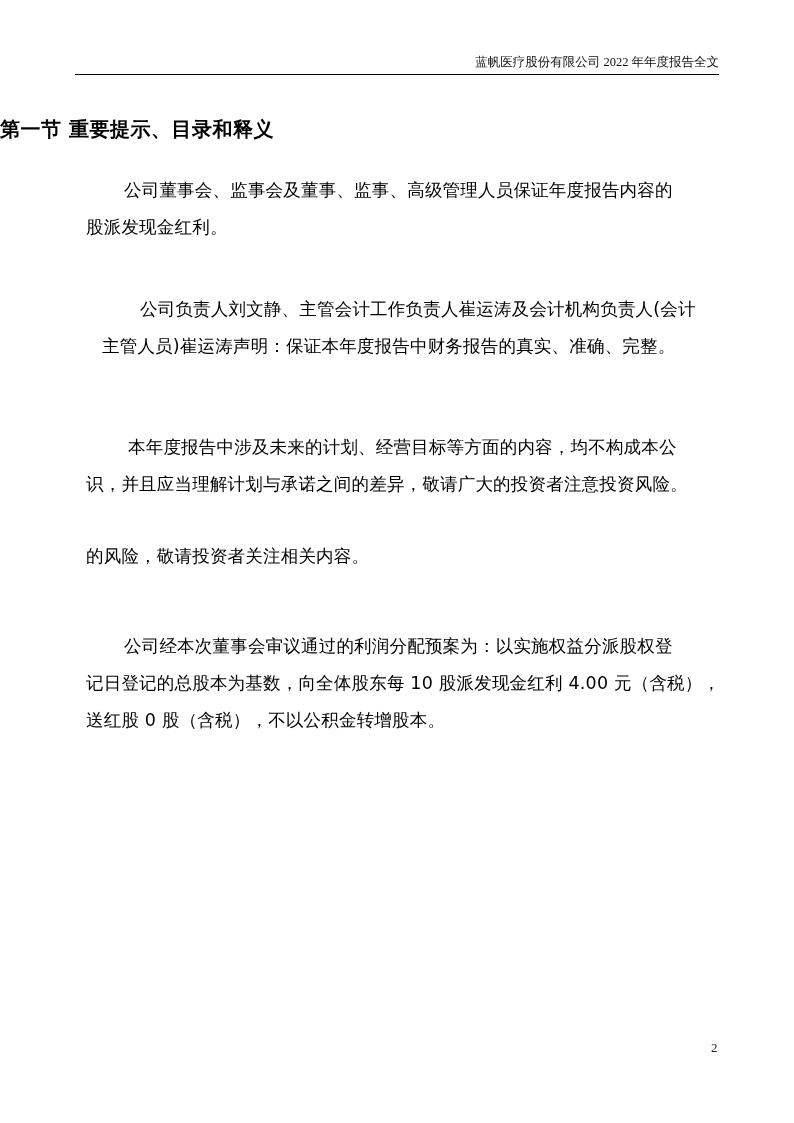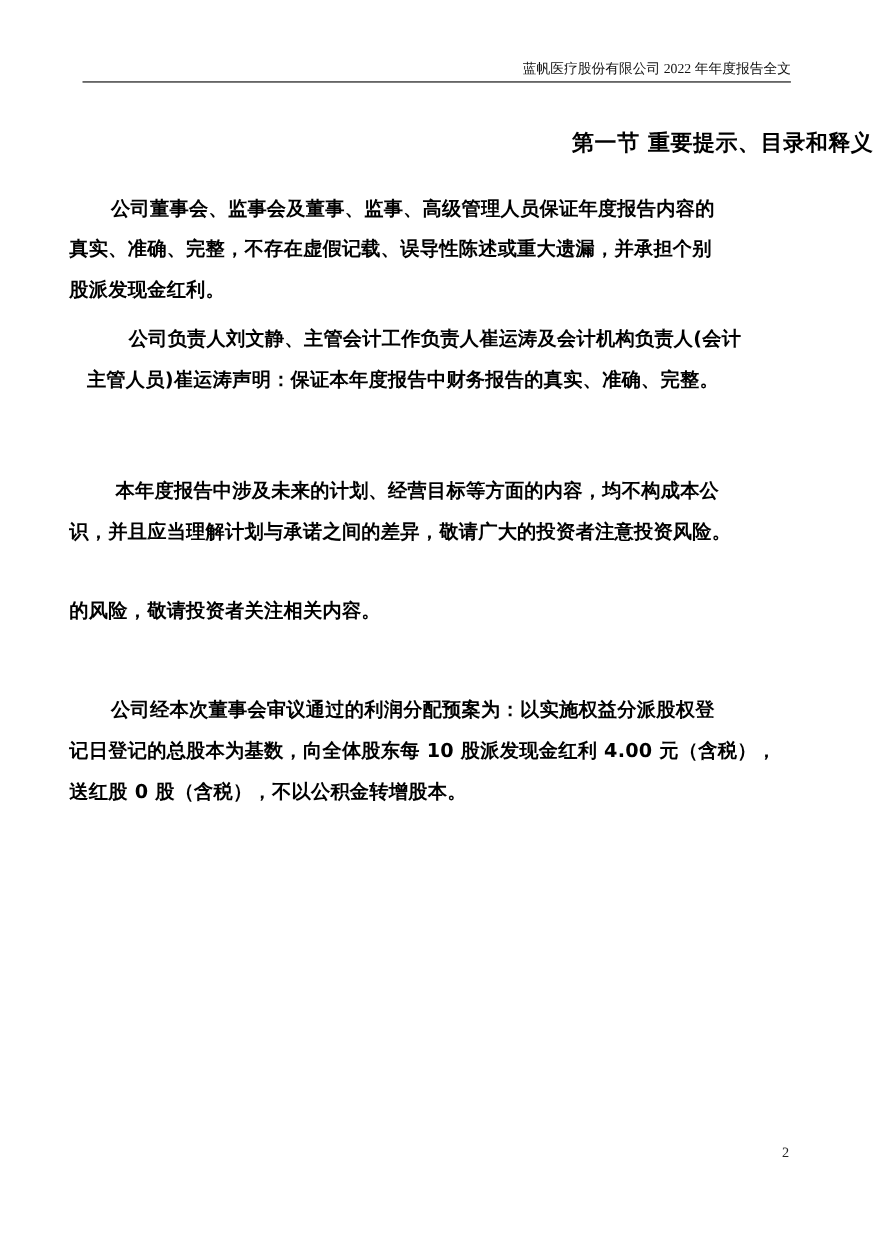--- a/index.html
+++ b/index.html
@@ -2,42 +2,41 @@
 <html><head>
 <meta charset="utf-8">
 <style>
   html, body { margin: 0; padding: 0; background: #ffffff; }
   body { width: 794px; height: 1123px; position: relative; overflow: hidden;
          font-family: "DejaVu Sans", "Liberation Sans", sans-serif; color: #000; }
   .header { position: absolute; left: 75px; top: 52px; width: 644px; height: 22px;
             border-bottom: 1.5px solid #000; text-decoration: underline; }
   .header-title { position: absolute; right: 0; bottom: 3px; font-size: 12.5px;
                   font-family: "Liberation Serif", "DejaVu Serif", serif; color: #111; }
-  .section-title { position: absolute; left: 0; width: 794px; top: 116px; text-align: right;
+  .section-title { position: absolute; left: 0; width: 794px; top: 116px; text-align: left;
                    font-size: 20px; font-weight: bold; letter-spacing: 0.5px; }
-  .para { position: absolute; left: 63px; width: 640px; font-size: 17.5px; font-weight: bold;
+  .para { position: absolute; left: 86px; width: 640px; font-size: 17.5px; font-weight: normal;
           line-height: 37px; letter-spacing: 0.2px; }
   .line { display: block; white-space: nowrap; }
   .indent { padding-left: 38px; }
   .indent2 { padding-left: 42px; margin-top: 24px; }
   .page-num { position: absolute; left: 711px; top: 1040px; font-size: 13px;
               font-family: "Liberation Serif", "DejaVu Serif", serif; color: #222; }
 </style>
 </head>
 <body>
 
 <div class="header">
   <span class="header-title">蓝帆医疗股份有限公司 2022 年年度报告全文</span>
 </div>
 
 <div class="section-title">第一节 重要提示、目录和释义</div>
 
 <div class="para" style="top:172px;">
   <span class="line indent">公司董事会、监事会及董事、监事、高级管理人员保证年度报告内容的</span>
-  <span class="line">真实、准确、完整，不存在虚假记载、误导性陈述或重大遗漏，并承担个别</span>
   <span class="line">股派发现金红利。</span>
 </div>
 
 <div class="para" style="top:291px;margin-left:16px;">
   <span class="line indent">公司负责人刘文静、主管会计工作负责人崔运涛及会计机构负责人(会计</span>
   <span class="line">主管人员)崔运涛声明：保证本年度报告中财务报告的真实、准确、完整。</span>
 </div>
 
 <div class="para" style="top:405px;">
   <span class="line indent2">本年度报告中涉及未来的计划、经营目标等方面的内容，均不构成本公</span>

